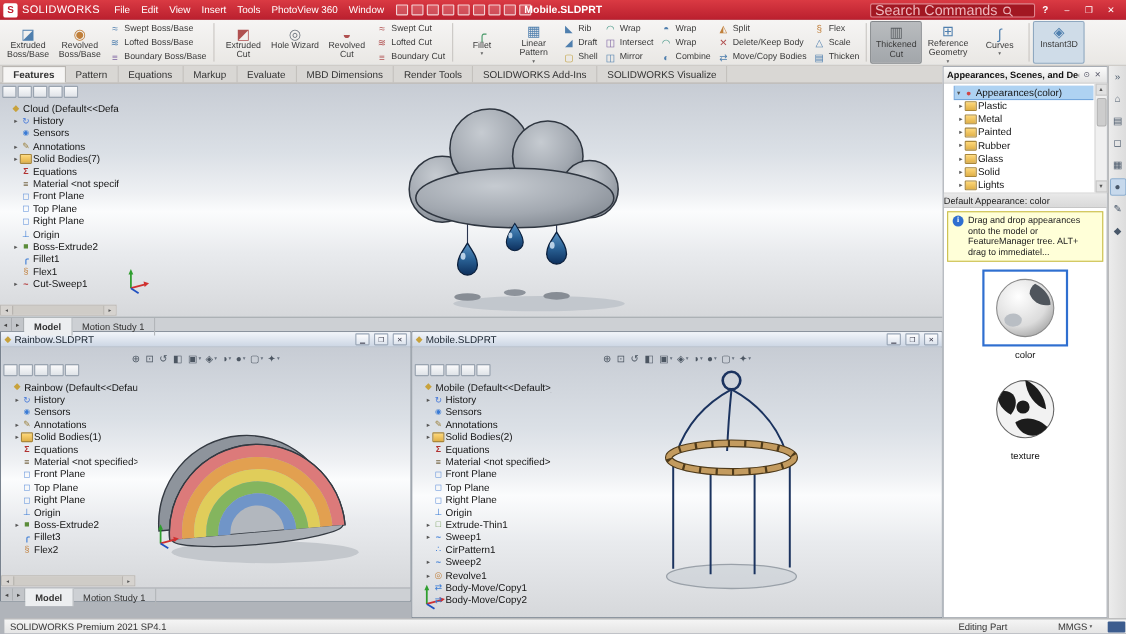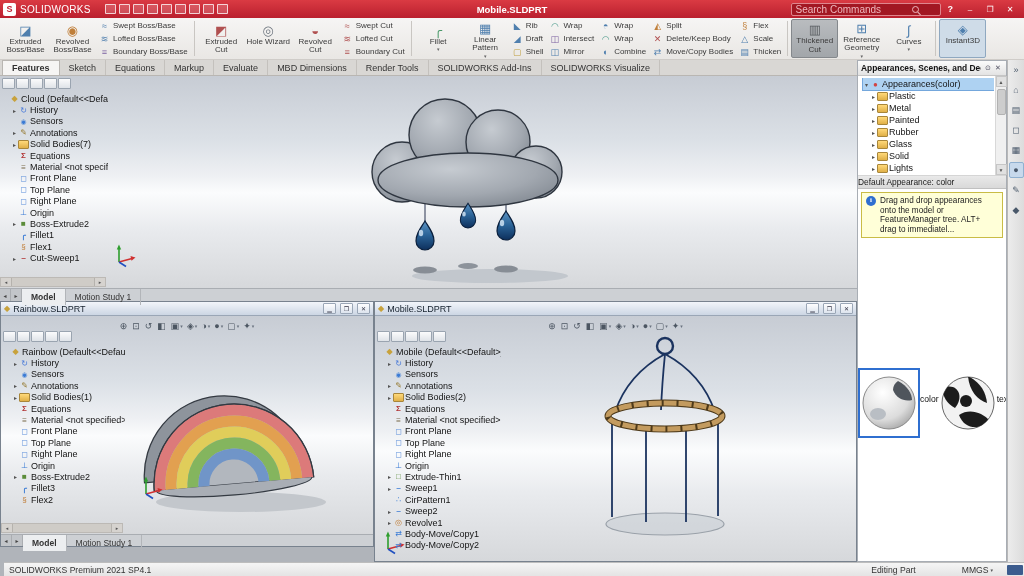--- a/index.html
+++ b/index.html
@@ -10,21 +10,21 @@
 #titlebar{position:absolute;left:0;top:0;width:1024px;height:18px;background:linear-gradient(#da3a43,#ba1f2e);display:flex;align-items:center;color:#fff;z-index:50}
 .tb-logo{width:13px;height:13px;margin:0 4px 0 3px;background:#fff;color:#c02030;font-weight:bold;font-size:9px;display:flex;align-items:center;justify-content:center;border-radius:2px;flex:0 0 13px}
 .tb-brand{font-weight:normal;font-size:10px;letter-spacing:.3px;margin-right:8px}
 #tb-menus{display:flex}
 .tb-menu{padding:0 5px;height:18px;display:flex;align-items:center}
 #tb-qicons{display:flex;gap:3px;margin-left:6px}
 .tb-qicon{width:11px;height:10px;border:1px solid rgba(255,255,255,.75);border-radius:1px;background:rgba(255,255,255,.18)}
 .tb-title{position:absolute;left:50%;transform:translateX(-50%);font-size:9.5px;font-weight:bold;white-space:nowrap}
 .tb-right{margin-left:auto;display:flex;align-items:center;gap:7px;padding-right:4px}
 .tb-search{display:flex;align-items:center;gap:4px;width:150px;height:13px;background:#a21722;border:1px solid #df858d;border-radius:2px;padding:0 4px}
-.tb-search input{background:transparent;border:none;outline:none;color:#fff;font-size:10px;width:112px;font-family:inherit}
+.tb-search input{background:transparent;border:none;outline:none;color:#fff;font-size:13px;width:112px;font-family:inherit}
 .tb-search input::placeholder{color:#eeb7bd}
 .mag{width:7px;height:7px;border:1.4px solid #eeb7bd;border-radius:50%;position:relative;flex:0 0 7px}
 .mag::after{content:"";position:absolute;width:4px;height:1.4px;background:#eeb7bd;transform:rotate(45deg);left:4px;top:6px}
 .tb-help{font-weight:bold}
 .tb-win{display:flex}
 .tb-winbtn{width:20px;height:14px;display:flex;align-items:center;justify-content:center;font-size:8px}
 
 
 #ribbon{position:absolute;left:0;top:18px;width:1024px;height:42px;background:linear-gradient(#f6f5f4,#e9e7e4);border-bottom:1px solid #cfccc8;display:flex;align-items:stretch;padding:1px 2px;z-index:40}
 .rgroup{display:flex;align-items:center}
@@ -107,30 +107,30 @@
 .triad{position:absolute;z-index:4}
 
 
 #taskpane{position:absolute;left:857px;top:60px;width:150px;height:502px;background:#fff;border:1px solid #a8adb4;display:flex;flex-direction:column;z-index:30}
 .tp-header{height:15px;background:linear-gradient(#fbfbfb,#e3e3e3);border-bottom:1px solid #c5c5c5;display:flex;align-items:center;padding:0 3px;gap:2px;flex:0 0 15px}
 .tp-title{font-size:8.4px;font-weight:bold;color:#111;flex:1;white-space:nowrap;overflow:hidden}
 .tp-hicon{font-size:7px;color:#556;width:10px;text-align:center}
 .tp-treewrap{position:relative;height:100px;border-bottom:1px solid #d5d5d5;flex:0 0 100px}
 .tp-tree{position:absolute;left:2px;top:2px;right:12px;bottom:0;overflow:hidden}
 .tp-tree .trow{height:12px;margin-left:10px}
-.tp-tree > .trow:first-of-type{margin-left:3px}
+.tp-tree > .trow:first-of-type{margin-left:8px}
 .trow[data-sel="true"]{background:#aed2f2;outline:1px solid #74a7dc}
 .tp-scroll{position:absolute;right:0;top:0;bottom:0;width:11px;background:#f0f0f0;border-left:1px solid #d8d8d8;display:flex;flex-direction:column;align-items:center}
 .sc-btn{width:11px;height:11px;background:#e1e1e1;border:1px solid #c6c6c6;font-size:5px;color:#555;display:flex;align-items:center;justify-content:center;flex:0 0 11px}
 .sc-thumb{width:9px;height:26px;background:#cdcdcd;border:1px solid #b2b2b2;margin-top:2px;border-radius:2px}
 .sc-spacer{flex:1}
 .tp-section{height:13px;background:linear-gradient(#e9e9e9,#d9d9d9);border-bottom:1px solid #c0c0c0;display:flex;align-items:center;padding:0 0;font-size:8.4px;color:#222;flex:0 0 13px}
 .tp-tip{margin:3px;background:#ffffd8;border:1px solid #c9bc46;padding:3px 4px;display:flex;gap:4px;font-size:8.2px;line-height:9.5px;color:#222}
 .tip-i{flex:0 0 10px;width:10px;height:10px;border-radius:50%;background:#2f6fd0;color:#fff;font-size:7px;font-weight:bold;display:flex;align-items:center;justify-content:center;font-family:"Liberation Serif",serif}
-.tp-swatches{flex:1;display:flex;flex-direction:row;align-items:center;padding-top:4px;overflow:hidden}
+.tp-swatches{flex:1;display:flex;flex-direction:column;align-items:center;padding-top:4px;overflow:hidden}
 .swatch{width:78px;height:70px;display:flex;align-items:center;justify-content:center}
 .swatch.selected{border:2px solid #2f6fd0}
 .swatch-label{font-size:8.6px;margin:2px 0 10px;color:#111}
 
 
 #edge-strip{position:absolute;left:1007px;top:60px;width:17px;height:502px;background:linear-gradient(90deg,#ececec,#dcdcdc);border-left:1px solid #b8b8b8;display:flex;flex-direction:column;align-items:center;padding-top:2px;gap:4px;z-index:30}
 .edge-icon{width:15px;height:16px;display:flex;align-items:center;justify-content:center;color:#49586a;font-size:9px;border-radius:2px}
 .edge-icon[data-active="true"]{background:#c7d9ec;border:1px solid #8fb0d0}
 
 
@@ -139,20 +139,30 @@
 .sb-units{display:flex;align-items:center;gap:2px;margin-right:14px}
 .sb-units .ua{font-size:5px;color:#555}
 .sb-grip{width:16px;height:10px;background:#3c5c8e;border-radius:1px}
 </style>
 </head>
 <body>
 
 <div id="titlebar">
   <span class="tb-logo">S</span>
   <span class="tb-brand">SOLIDWORKS</span>
+  <div id="tb-menus">
+
+  <span class="tb-menu">File</span>
+      <span class="tb-menu">Edit</span>
+      <span class="tb-menu">View</span>
+      <span class="tb-menu">Insert</span>
+      <span class="tb-menu">Tools</span>
+      <span class="tb-menu">PhotoView 360</span>
+      <span class="tb-menu">Window</span>
+    </div>
   <div id="tb-qicons">
 
   <span class="tb-qicon"></span>
       <span class="tb-qicon"></span>
       <span class="tb-qicon"></span>
       <span class="tb-qicon"></span>
       <span class="tb-qicon"></span>
       <span class="tb-qicon"></span>
       <span class="tb-qicon"></span>
       <span class="tb-qicon"></span>
@@ -352,21 +362,21 @@
   <div class="rdiv"></div>
   <div class="btn-large btn-active">
     <span class="bico" style="color:#4f7fae">◈</span>
     <span class="blab">Instant3D</span>
   </div>
 </div>
 
 <div id="tabbar">
 
 <span class="ctab" data-active="true">Features</span>
-    <span class="ctab">Sketch</span>
+    <span class="ctab">Pattern</span>
     <span class="ctab">Equations</span>
     <span class="ctab">Markup</span>
     <span class="ctab">Evaluate</span>
     <span class="ctab">MBD Dimensions</span>
     <span class="ctab">Render Tools</span>
     <span class="ctab">SOLIDWORKS Add-Ins</span>
     <span class="ctab">SOLIDWORKS Visualize</span>
   </div>
 
 <div id="vp-top" class="vp">

